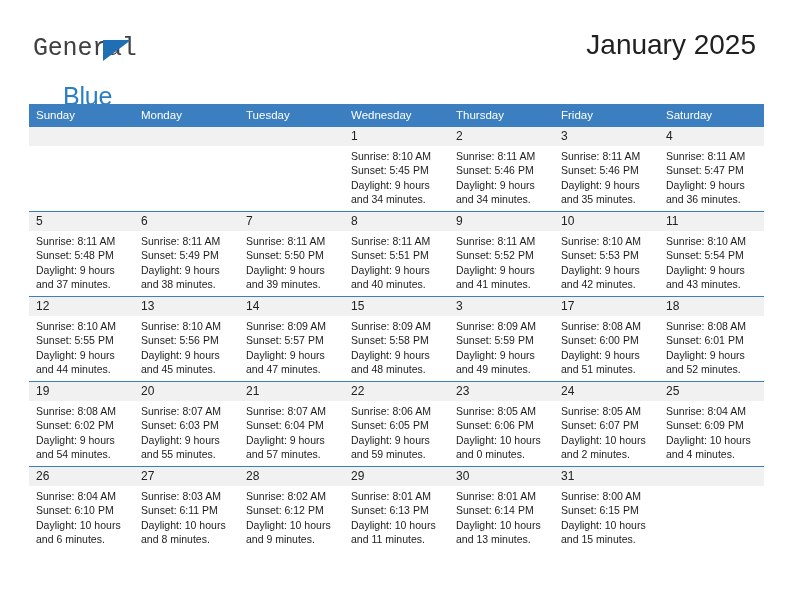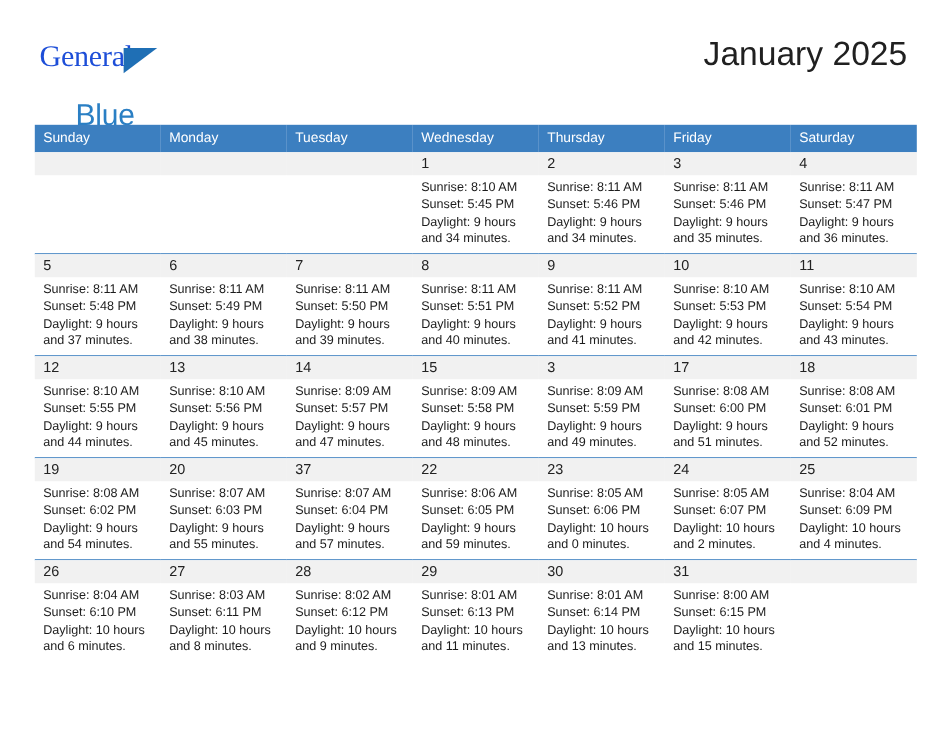--- a/index.html
+++ b/index.html
@@ -35,22 +35,22 @@
     top: 34px;
     width: 170px;
     height: 56px;
   }
   .logo-general {
     position: absolute;
     left: 0;
     top: 0;
     font-size: 25px;
     letter-spacing: -0.2px;
-    color: #1d4ed8;
-    font-family: Liberation Serif, serif;
+    color: #404040;
+    font-family: Liberation Mono, monospace;
   }
   .logo-tri {
     position: absolute;
     left: 70px;
     top: 6px;
     width: 0;
     height: 0;
     border-left: 28px solid #1f6fb5;
     border-bottom: 21px solid transparent;
   }
@@ -385,21 +385,21 @@
             <td class="daycell">
               <div class="daynum-band">20</div>
               <div class="cell-body">
                 <div>Sunrise: 8:07 AM</div>
                 <div>Sunset: 6:03 PM</div>
                 <div>Daylight: 9 hours</div>
                 <div>and 55 minutes.</div>
               </div>
             </td>
             <td class="daycell">
-              <div class="daynum-band">37</div>
+              <div class="daynum-band">21</div>
               <div class="cell-body">
                 <div>Sunrise: 8:07 AM</div>
                 <div>Sunset: 6:04 PM</div>
                 <div>Daylight: 9 hours</div>
                 <div>and 57 minutes.</div>
               </div>
             </td>
             <td class="daycell">
               <div class="daynum-band">22</div>
               <div class="cell-body">

